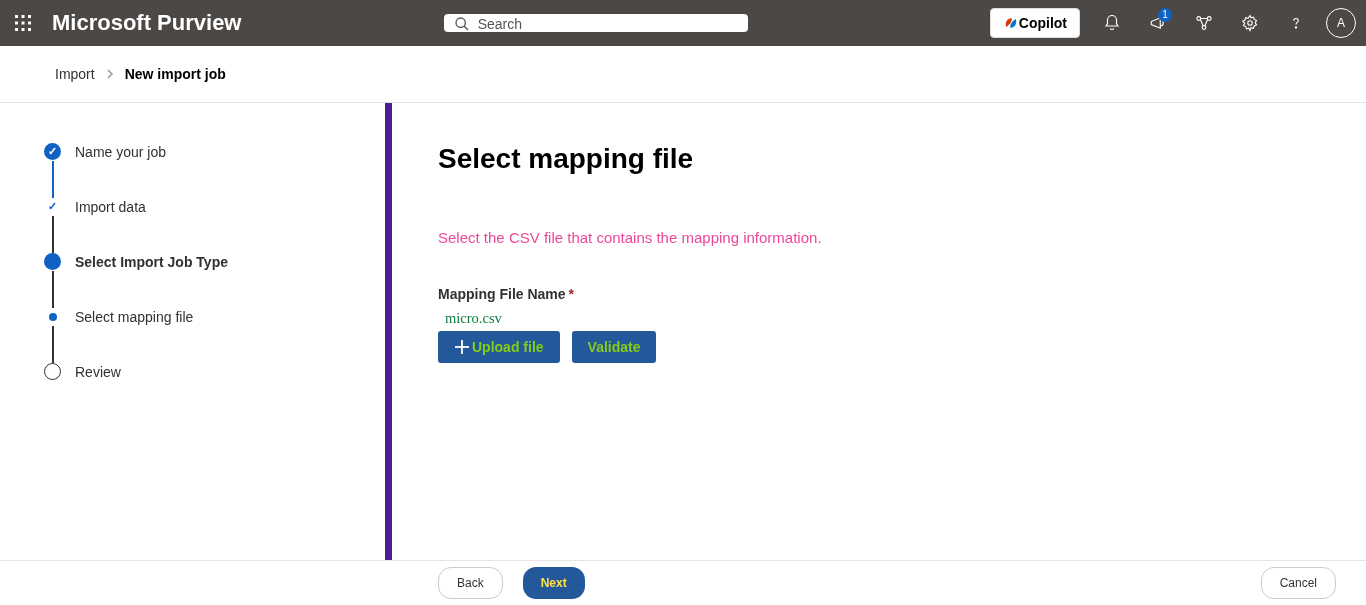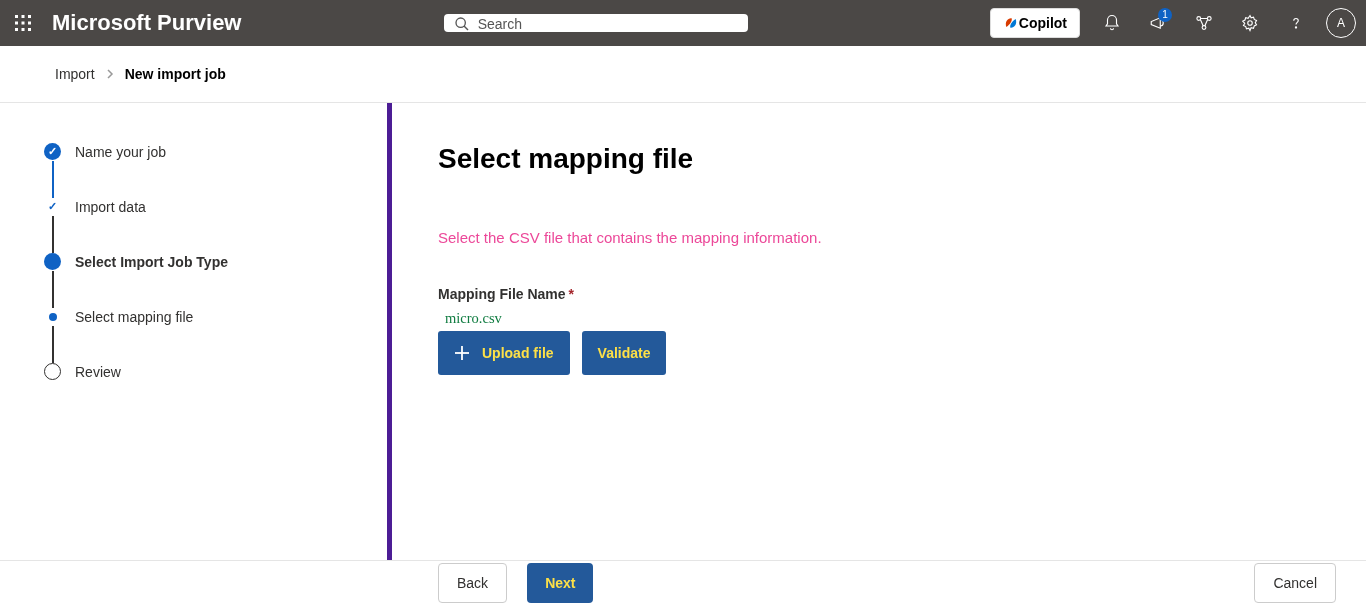--- a/index.html
+++ b/index.html
@@ -24,21 +24,21 @@
 
 
 .crumb-bar { height: 57px; display: flex; align-items: center; padding-left: 55px; border-bottom: 1px solid #e5e5e5; }
 .crumb-link { font-size: 14px; color: #323130; cursor: pointer; }
 .crumb-sep { margin: 0 10px; color: #999; display: flex; align-items: center; }
 .crumb-sep svg { width: 10px; height: 10px; stroke: #999; fill: none; }
 .crumb-current { font-size: 14px; font-weight: 600; color: #000; }
 
 
 .body-wrap { flex: 1; display: flex; overflow: hidden; }
-.sidebar { width: 392px; border-right: 5px solid #4c1d95; padding: 40px 0 0 44px; }
+.sidebar { width: 392px; border-right: 7px solid #4c1d95; padding: 40px 0 0 44px; }
 .steps { list-style: none; }
 .step { display: flex; align-items: center; position: relative; padding-bottom: 38px; }
 .step:last-child { padding-bottom: 0; }
 .step-line { position: absolute; left: 8px; top: 18px; bottom: 0; width: 1.5px; background: #0f62c4; }
 .step-line.dark { background: #323130; }
 .step-ind { width: 17px; height: 17px; border-radius: 50%; display: flex; align-items: center; justify-content: center; flex-shrink: 0; margin-right: 14px; position: relative; z-index: 1; background: #fff; }
 .step-ind.check { background: #0f62c4; color: #fff; }
 .step-ind.check::after { content: "✓"; font-size: 11px; font-weight: bold; }
 .step-ind.filled { background: #0f62c4; }
 .step-ind.smallcheck { color: #0f62c4; font-size: 11px; font-weight: bold; }
@@ -50,26 +50,26 @@
 .step-label.bold { font-weight: 700; }
 
 
 .main { flex: 1; padding: 40px 0 0 46px; position: relative; }
 .main h1 { font-size: 28px; font-weight: 700; margin-bottom: 54px; }
 .main p.desc { font-size: 15px; color: #ec4899; margin-bottom: 40px; }
 .field-lbl { font-size: 14px; font-weight: 600; color: #323130; margin-bottom: 8px; }
 .field-lbl .req { color: #a4262c; margin-left: 3px; }
 .file-name { font-size: 14.5px; color: #107c41; margin-left: 7px; margin-bottom: 4px; font-family: Liberation Serif, serif; }
 .btn-row { display: flex; gap: 12px; }
-.pbtn { background: #23599a; color: #fde047; border: none; border-radius: 3px; height: 44px; padding: 0 16px; font-size: 14px; font-weight: 600; cursor: pointer; display: flex; align-items: center; gap: 12px; }
+.pbtn { background: #23599a; color: #84cc16; border: none; border-radius: 3px; height: 32px; padding: 0 16px; font-size: 14px; font-weight: 600; cursor: pointer; display: flex; align-items: center; gap: 2px; }
 .pbtn svg { width: 16px; height: 16px; stroke: #fff; stroke-width: 1.8; fill: none; }
 
 
 .footer { height: 45px; border-top: 1px solid #e5e5e5; display: flex; align-items: center; padding: 0 30px 0 438px; }
-.fbtn { height: 40px; padding: 0 18px; border-radius: 4px; font-size: 14px; cursor: pointer; border: 1px solid #ccc; background: #fff; color: #323130; }
+.fbtn { height: 32px; padding: 0 18px; border-radius: 13px; font-size: 12px; cursor: pointer; border: 1px solid #ccc; background: #fff; color: #323130; }
 .fbtn.primary { background: #23599a; color: #fde047; border: none; font-weight: 600; margin-left: 20px; }
 .spacer { flex: 1; }
 </style>
 </head>
 <body>
 
 <div class="topbar">
   <div class="waffle">
     <svg viewBox="0 0 16 16">
         <rect width="3" height="3" x="0" y="0"></rect>

